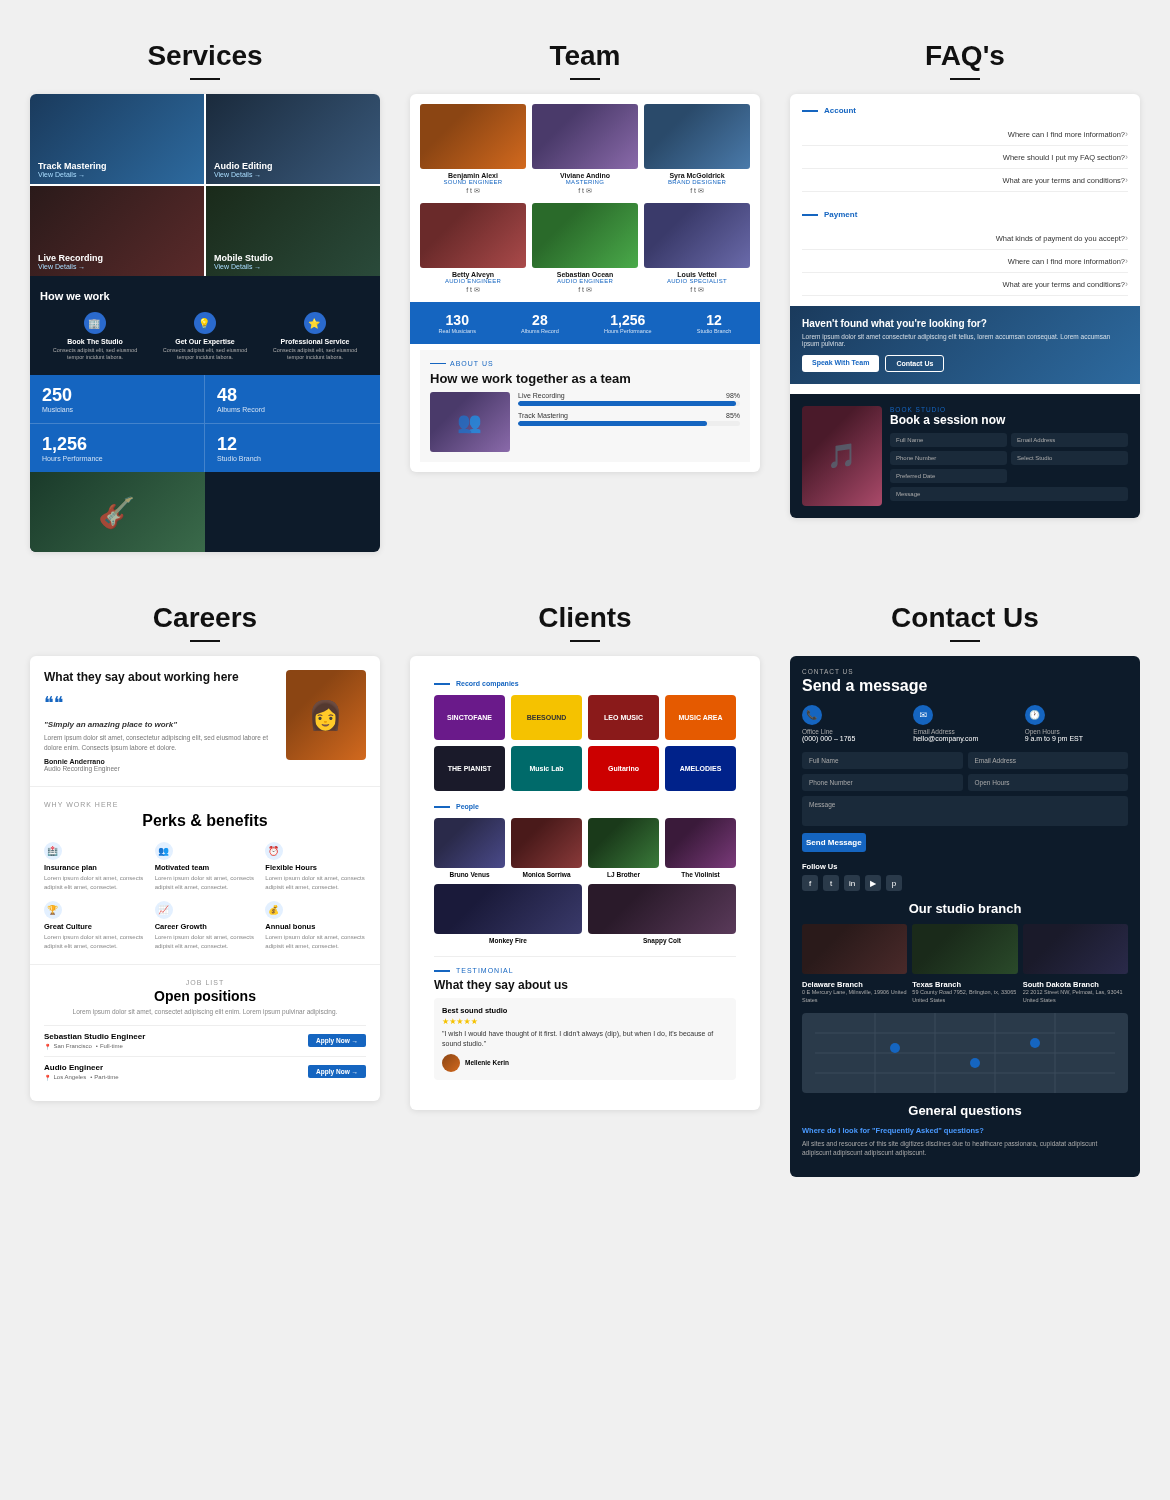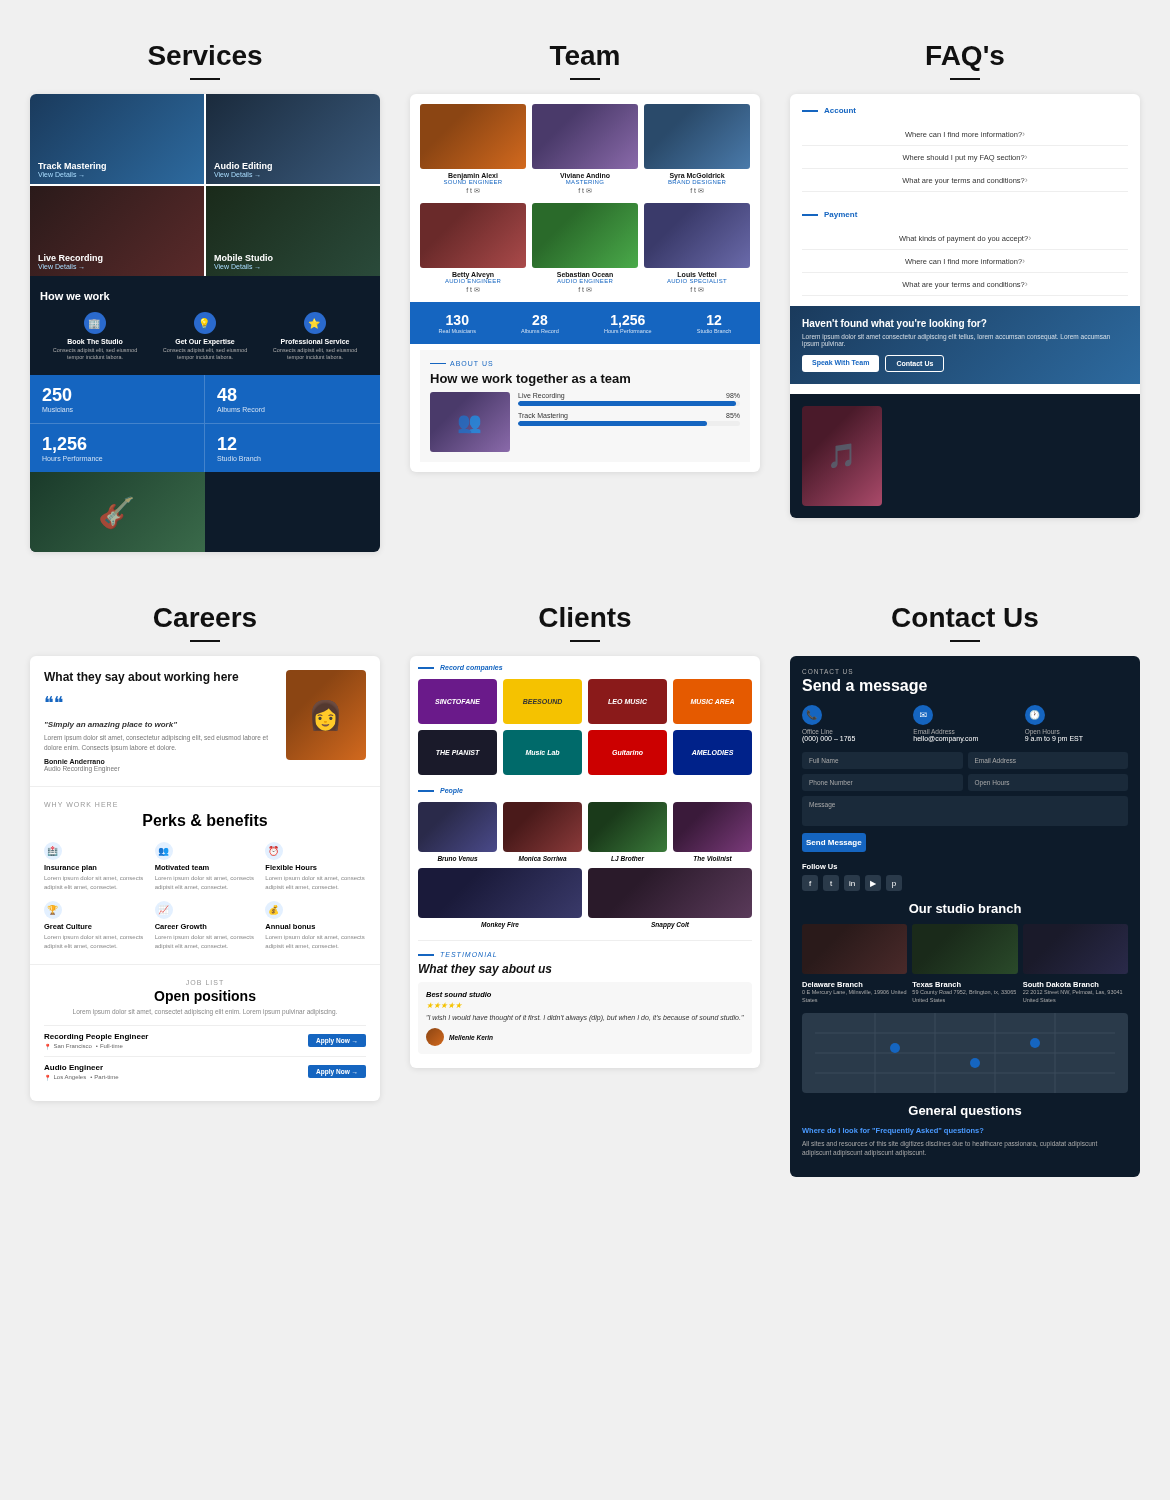--- a/index.html
+++ b/index.html
@@ -240,21 +240,21 @@
       font-size: 8px;
       font-weight: 700;
       margin-bottom: 8px;
       display: flex;
       align-items: center;
       gap: 6px;
     }
     .faq-section-label::before { content: ''; display: inline-block; width: 16px; height: 2px; background: #1565c0; }
     .faq-item {
       display: flex;
-      justify-content: center;
+      justify-content: flex-end;
       align-items: center;
       padding: 6px 0;
       border-bottom: 1px solid #eee;
       font-size: 7.5px;
       color: #333;
     }
     .faq-arrow { font-size: 9px; color: #999; }
 
     .faq-not-found {
       background: linear-gradient(135deg, #1a3a5c 0%, #2d6a9f 100%);
@@ -397,21 +397,21 @@
     .job-apply {
       background: #1565c0;
       color: #fff;
       font-size: 6.5px;
       padding: 3px 8px;
       border-radius: 2px;
       font-weight: 600;
     }
 
     
-    .clients-card { padding: 8px; font-style: italic; }
+    .clients-card { padding: 24px; }
     .cl-section-label {
       color: #1565c0;
       font-size: 7px;
       font-weight: 700;
       margin-bottom: 8px;
       display: flex;
       align-items: center;
       gap: 6px;
     }
     .cl-section-label::before { content: ''; display: inline-block; width: 16px; height: 2px; background: #1565c0; }
@@ -843,20 +843,32 @@
         <div class="nf-desc">Lorem ipsum dolor sit amet consectetur adipiscing elit tellus, lorem accumsan consequat. Lorem accumsan ipsum pulvinar.</div>
         <div class="nf-buttons">
           <div class="nf-btn nf-btn-primary">Speak With Team</div>
           <div class="nf-btn nf-btn-outline">Contact Us</div>
         </div>
       </div>
 
       <div class="book-session">
         <div class="bs-inner">
           <div class="bs-photo"></div>
+          <div class="bs-form">
+            <div class="bs-label">BOOK STUDIO</div>
+            <div class="bs-title">Book a session now</div>
+            <div class="bs-fields">
+              <div class="bs-field">Full Name</div>
+              <div class="bs-field">Email Address</div>
+              <div class="bs-field">Phone Number</div>
+              <div class="bs-field">Select Studio</div>
+              <div class="bs-field">Preferred Date</div>
+              <div class="bs-field bs-field-wide">Message</div>
+            </div>
+          </div>
         </div>
       </div>
     </div>
   </div>
 
 </div>
 
 <div class="second-row">
 
   <div>
@@ -911,21 +923,21 @@
           </div>
         </div>
       </div>
 
       <div class="open-positions">
         <div class="op-label">JOB LIST</div>
         <div class="op-title">Open positions</div>
         <div class="op-desc">Lorem ipsum dolor sit amet, consectet adipiscing elit enim. Lorem ipsum pulvinar adipiscing.</div>
         <div class="job-item">
           <div class="job-info">
-            <div class="job-title-text">Recording People Engineer</div>
+            <div class="job-title-text">Sebastian Studio Engineer</div>
             <div class="job-tags">
               <span class="job-tag">📍 <span>San Francisco</span></span>
               <span class="job-tag">• <span>Full-time</span></span>
             </div>
           </div>
           <div class="job-apply">Apply Now →</div>
         </div>
         <div class="job-item">
           <div class="job-info">
             <div class="job-title-text">Audio Engineer</div>

